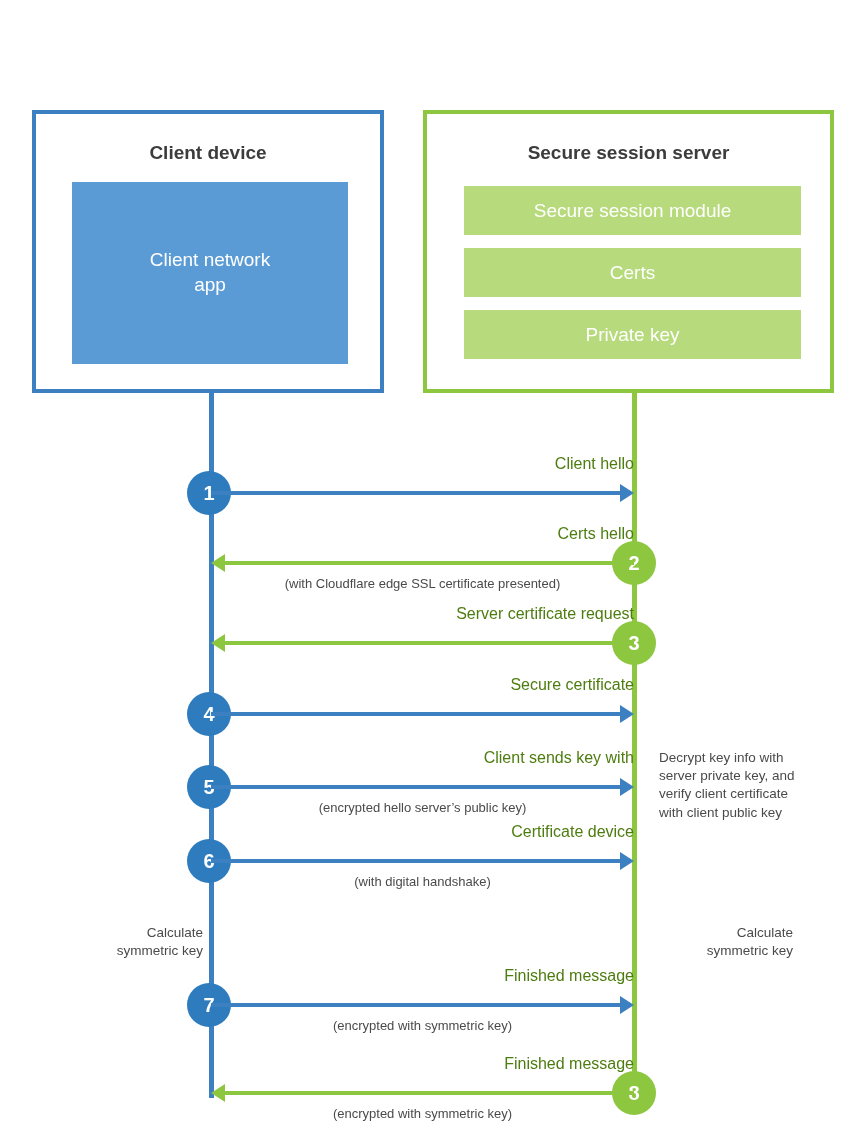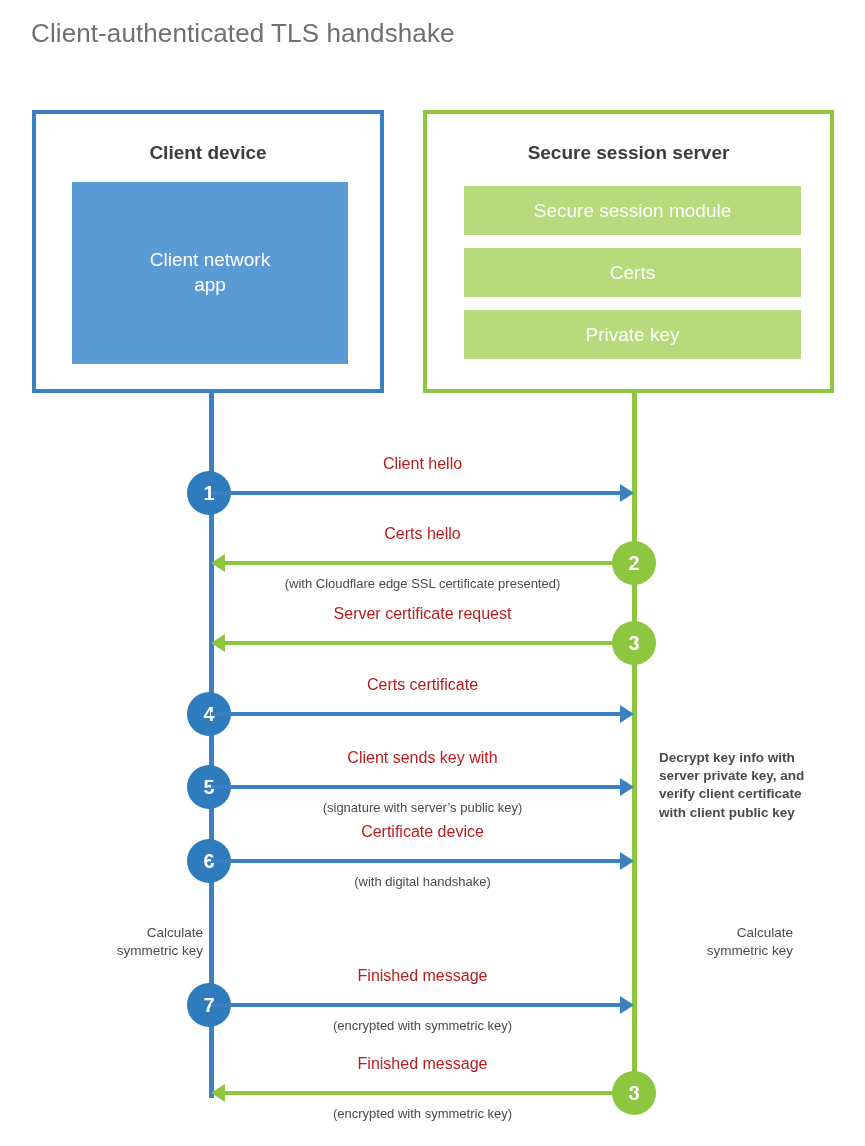--- a/index.html
+++ b/index.html
@@ -63,21 +63,21 @@
     border-top:9px solid transparent;
     border-bottom:9px solid transparent;
   }
   .msg.blue .arrow-line{background:#3d80c2;}
   .msg.blue .arrow-head{border-left:14px solid #3d80c2;}
   .msg.green .arrow-line{background:#8dc63f;}
   .msg.green .arrow-head{border-right:14px solid #8dc63f;}
 
   .msg-label{
     position:absolute;left:211px;width:423px;
-    text-align:center;font-size:16px;color:#b91c1c;
+    text-align:right;font-size:16px;color:#4d7c0f;
     top:-38px;white-space:nowrap;
   }
   .msg-sub{
     position:absolute;left:211px;width:423px;
     text-align:center;font-size:13px;color:#4a4a4a;
     top:13px;white-space:nowrap;
   }
 
   
   .step-circle{
@@ -87,28 +87,27 @@
   }
   .step-circle.blue{background:#2e7cbd;}
   .step-circle.green{background:#8dc63f;}
 
   
   .side-note{
     position:absolute;font-size:13.5px;color:#4a4a4a;line-height:1.35;
     white-space:pre-line;
   }
   .side-note.left{text-align:right;}
-  .side-note.right{text-align:left;font-weight:bold;}
+  .side-note.right{text-align:left;}
 </style>
 </head>
 <body>
 
 <div id="stage">
 
-  <div class="title">Client-authenticated TLS handshake</div>
 
   <div class="endpoint-box" id="server-box">
     <div class="box-title">Secure session server</div>
     <div class="server-item i0">Secure session module</div>
     <div class="server-item i1">Certs</div>
     <div class="server-item i2">Private key</div>
   </div>
 
   <div class="endpoint-box" id="client-box">
     <div class="box-title">Client device</div>
@@ -136,28 +135,28 @@
       <div class="step-circle green" style="top: 621px; left: 612px;">3</div>
       <div class="msg green" style="top: 643px; left: 0px;">
         <div class="arrow-line" style="left: 225px; width: 409px;"></div>
         <div class="arrow-head" style="left: 211px;"></div>
         <div class="msg-label">Server certificate request</div>
       </div>
       <div class="step-circle blue" style="top: 692px; left: 187px;">4</div>
       <div class="msg blue" style="top: 714px; left: 0px;">
         <div class="arrow-line" style="left: 211px; width: 409px;"></div>
         <div class="arrow-head" style="left: 620px;"></div>
-        <div class="msg-label">Certs certificate</div>
+        <div class="msg-label">Secure certificate</div>
       </div>
       <div class="step-circle blue" style="top: 765px; left: 187px;">5</div>
       <div class="msg blue" style="top: 787px; left: 0px;">
         <div class="arrow-line" style="left: 211px; width: 409px;"></div>
         <div class="arrow-head" style="left: 620px;"></div>
         <div class="msg-label">Client sends key with</div>
-        <div class="msg-sub">(signature with server’s public key)</div>
+        <div class="msg-sub">(encrypted hello server’s public key)</div>
       </div>
       <div class="step-circle blue" style="top: 839px; left: 187px;">6</div>
       <div class="msg blue" style="top: 861px; left: 0px;">
         <div class="arrow-line" style="left: 211px; width: 409px;"></div>
         <div class="arrow-head" style="left: 620px;"></div>
         <div class="msg-label">Certificate device</div>
         <div class="msg-sub">(with digital handshake)</div>
       </div>
       <div class="step-circle blue" style="top: 983px; left: 187px;">7</div>
       <div class="msg blue" style="top: 1005px; left: 0px;">

